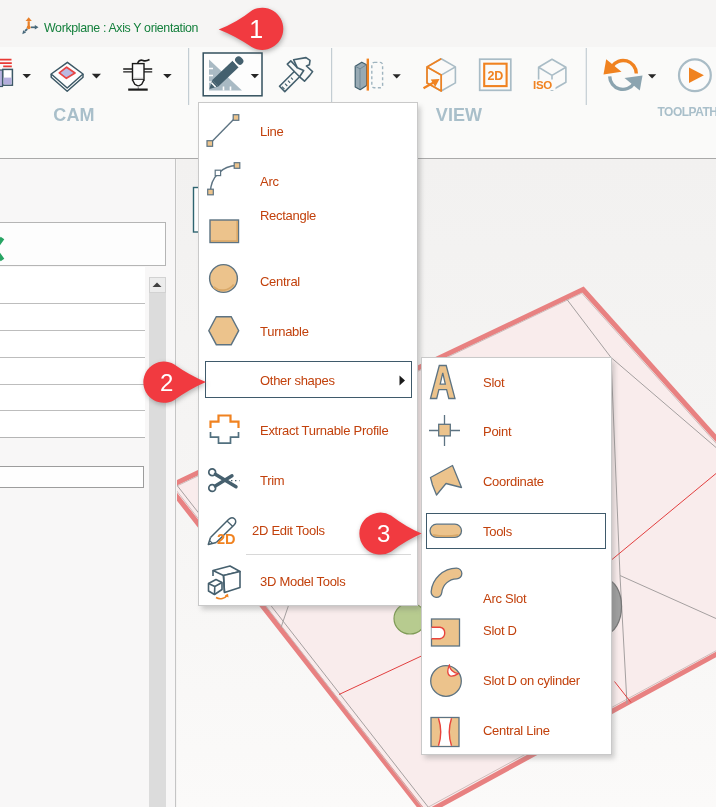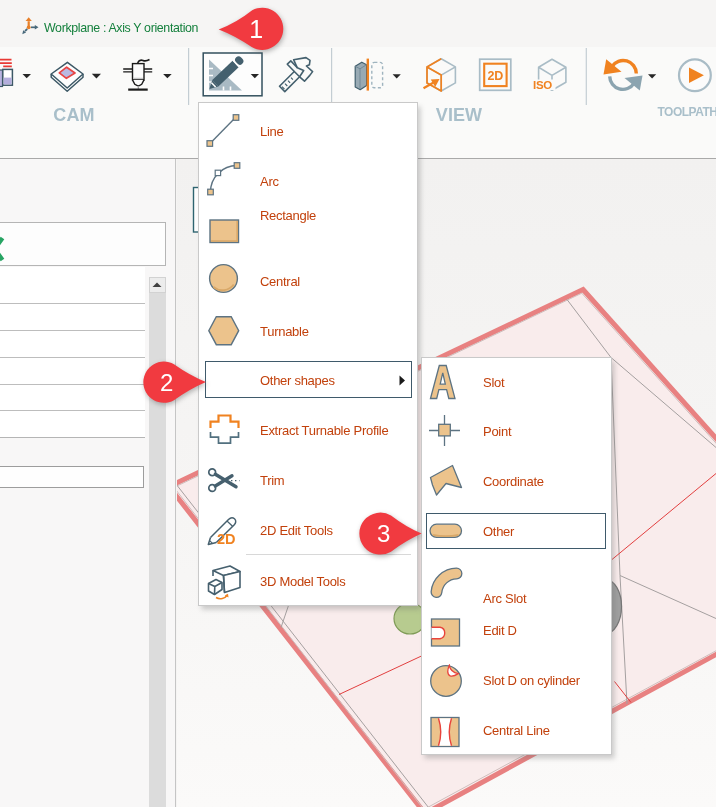--- a/index.html
+++ b/index.html
@@ -223,21 +223,21 @@
     <div class="lbl" style="left:260px;top:473px">Trim</div>
     <svg class="abs" style="left:206px;top:512px" width="37" height="35" viewBox="0 0 37 35">
       <g fill="none" stroke="#46606e" stroke-width="1.5">
         <path d="M4.5 25.5 L22.5 7.5 C24 6 26.5 5 28.5 6.8 C30.5 8.6 29.8 11.2 28.3 12.7 L10.3 30.5"></path>
         <path d="M4.5 25.5 L2.3 32.5 L10.3 30.5" stroke-linejoin="round"></path>
         <path d="M3.6 28.6 L6.5 31.4" stroke-width="1.2"></path>
         <path d="M21 9 L26.8 14.5" stroke-width="1.2"></path>
       </g>
       <text x="11" y="31.5" font-family="Liberation Sans" font-size="14.5" font-weight="bold" fill="#f08220">2D</text>
     </svg>
-    <div class="lbl" style="left:260px;top:522.5px">2D Edit Tools</div>
+    <div class="lbl" style="left:252px;top:522.5px">2D Edit Tools</div>
     <div class="abs" style="left:246px;top:554px;width:165px;height:1px;background:#d8d8d8"></div>
     <svg class="abs" style="left:206px;top:561px" width="38" height="39" viewBox="0 0 38 39">
       <g fill="none" stroke="#46606e" stroke-width="1.6" stroke-linejoin="round">
         <path d="M7 9.5 L24 5 L34 10.5 L17.5 14.5 Z" fill="#fff"></path>
         <path d="M34 10.5 L34 26.5 L18.5 31.5 L17.5 14.5 Z" fill="#fff"></path>
         <path d="M7 9.5 L7 15 M17.5 14.5 L18.5 31.5"></path>
         <path d="M2.5 22.5 L10 18.5 L16 21.5 L16 28.5 L8.5 33.5 L2.5 30 Z" fill="#fff"></path>
         <path d="M2.5 22.5 L8.8 25.5 L16 21.5 M8.8 25.5 L8.5 33.5"></path>
       </g>
       <path d="M10 36.5 C14 38.8 19 37.5 21.5 34" fill="none" stroke="#f08220" stroke-width="1.5"></path>
@@ -258,31 +258,31 @@
     <div class="lbl" style="left:483px;top:423.5px">Point</div>
     <svg class="abs" style="left:429px;top:464px" width="34" height="33" viewBox="0 0 34 33">
       <path d="M1.5 13.5 L23.5 1.5 L32.5 23.5 L17 19.5 L7.5 31 L3.5 21 Z" fill="#ecc38c" stroke="#5d7382" stroke-width="1.3" stroke-linejoin="round"></path>
     </svg>
     <div class="lbl" style="left:483px;top:473.5px">Coordinate</div>
     <div class="abs" style="left:425.5px;top:513px;width:180.5px;height:36px;background:#fff;border:1px solid #3f5a6b"></div>
     <svg class="abs" style="left:429px;top:523px" width="34" height="16" viewBox="0 0 34 16">
       <rect x="1" y="1.2" width="31.5" height="13.2" rx="6.6" fill="#ecc38c" stroke="#5d7382" stroke-width="1.3"></rect>
       <path d="M4 11.8 Q 16.5 14.6 29.5 11.8" fill="none" stroke="#d9a868" stroke-width="1.8"></path>
     </svg>
-    <div class="lbl" style="left:483px;top:523.5px">Other</div>
+    <div class="lbl" style="left:483px;top:523.5px">Tools</div>
     <svg class="abs" style="left:429px;top:564px" width="34" height="34" viewBox="0 0 34 34">
       <path d="M7.5 28 A 20.5 20.5 0 0 1 27.5 9.5" fill="none" stroke="#5d7382" stroke-width="12" stroke-linecap="round"></path>
       <path d="M7.5 28 A 20.5 20.5 0 0 1 27.5 9.5" fill="none" stroke="#ecc38c" stroke-width="9.4" stroke-linecap="round"></path>
     </svg>
     <div class="lbl" style="left:483px;top:591px">Arc Slot</div>
     <svg class="abs" style="left:429px;top:617px" width="33" height="31" viewBox="0 0 33 31">
       <rect x="2.5" y="2" width="28" height="27" fill="#ecc38c" stroke="#5d7382" stroke-width="1.3"></rect>
       <path d="M2.5 10.3 L11 10.3 A 5.8 5.8 0 0 1 11 21.7 L2.5 21.7" fill="#fff" stroke="#e8443c" stroke-width="1.4"></path>
     </svg>
-    <div class="lbl" style="left:483px;top:622.5px">Edit D</div>
+    <div class="lbl" style="left:483px;top:622.5px">Slot D</div>
     <svg class="abs" style="left:429px;top:664px" width="34" height="34" viewBox="0 0 34 34">
       <circle cx="17" cy="17" r="15.3" fill="#ecc38c" stroke="#5d7382" stroke-width="1.3"></circle>
       <path d="M20.3 1.3 Q 21.6 8.2 29.2 9.6 Q 24.5 12.8 21.2 11.9 Q 16.8 9.5 20.3 1.3 Z" fill="#fff" stroke="#e8443c" stroke-width="1.3"></path>
     </svg>
     <div class="lbl" style="left:483px;top:672.5px">Slot D on cylinder</div>
     <svg class="abs" style="left:429px;top:716px" width="32" height="32" viewBox="0 0 32 32">
       <rect x="2" y="1.5" width="28" height="29" fill="#ecc38c" stroke="#5d7382" stroke-width="1.3"></rect>
       <path d="M9.5 2.2 Q 14 16 9.5 29.8 L22.5 29.8 Q 18 16 22.5 2.2 Z" fill="#fff"></path>
       <path d="M9.5 2.2 Q 14 16 9.5 29.8 M22.5 2.2 Q 18 16 22.5 29.8" fill="none" stroke="#e8443c" stroke-width="1.4"></path>
     </svg>

